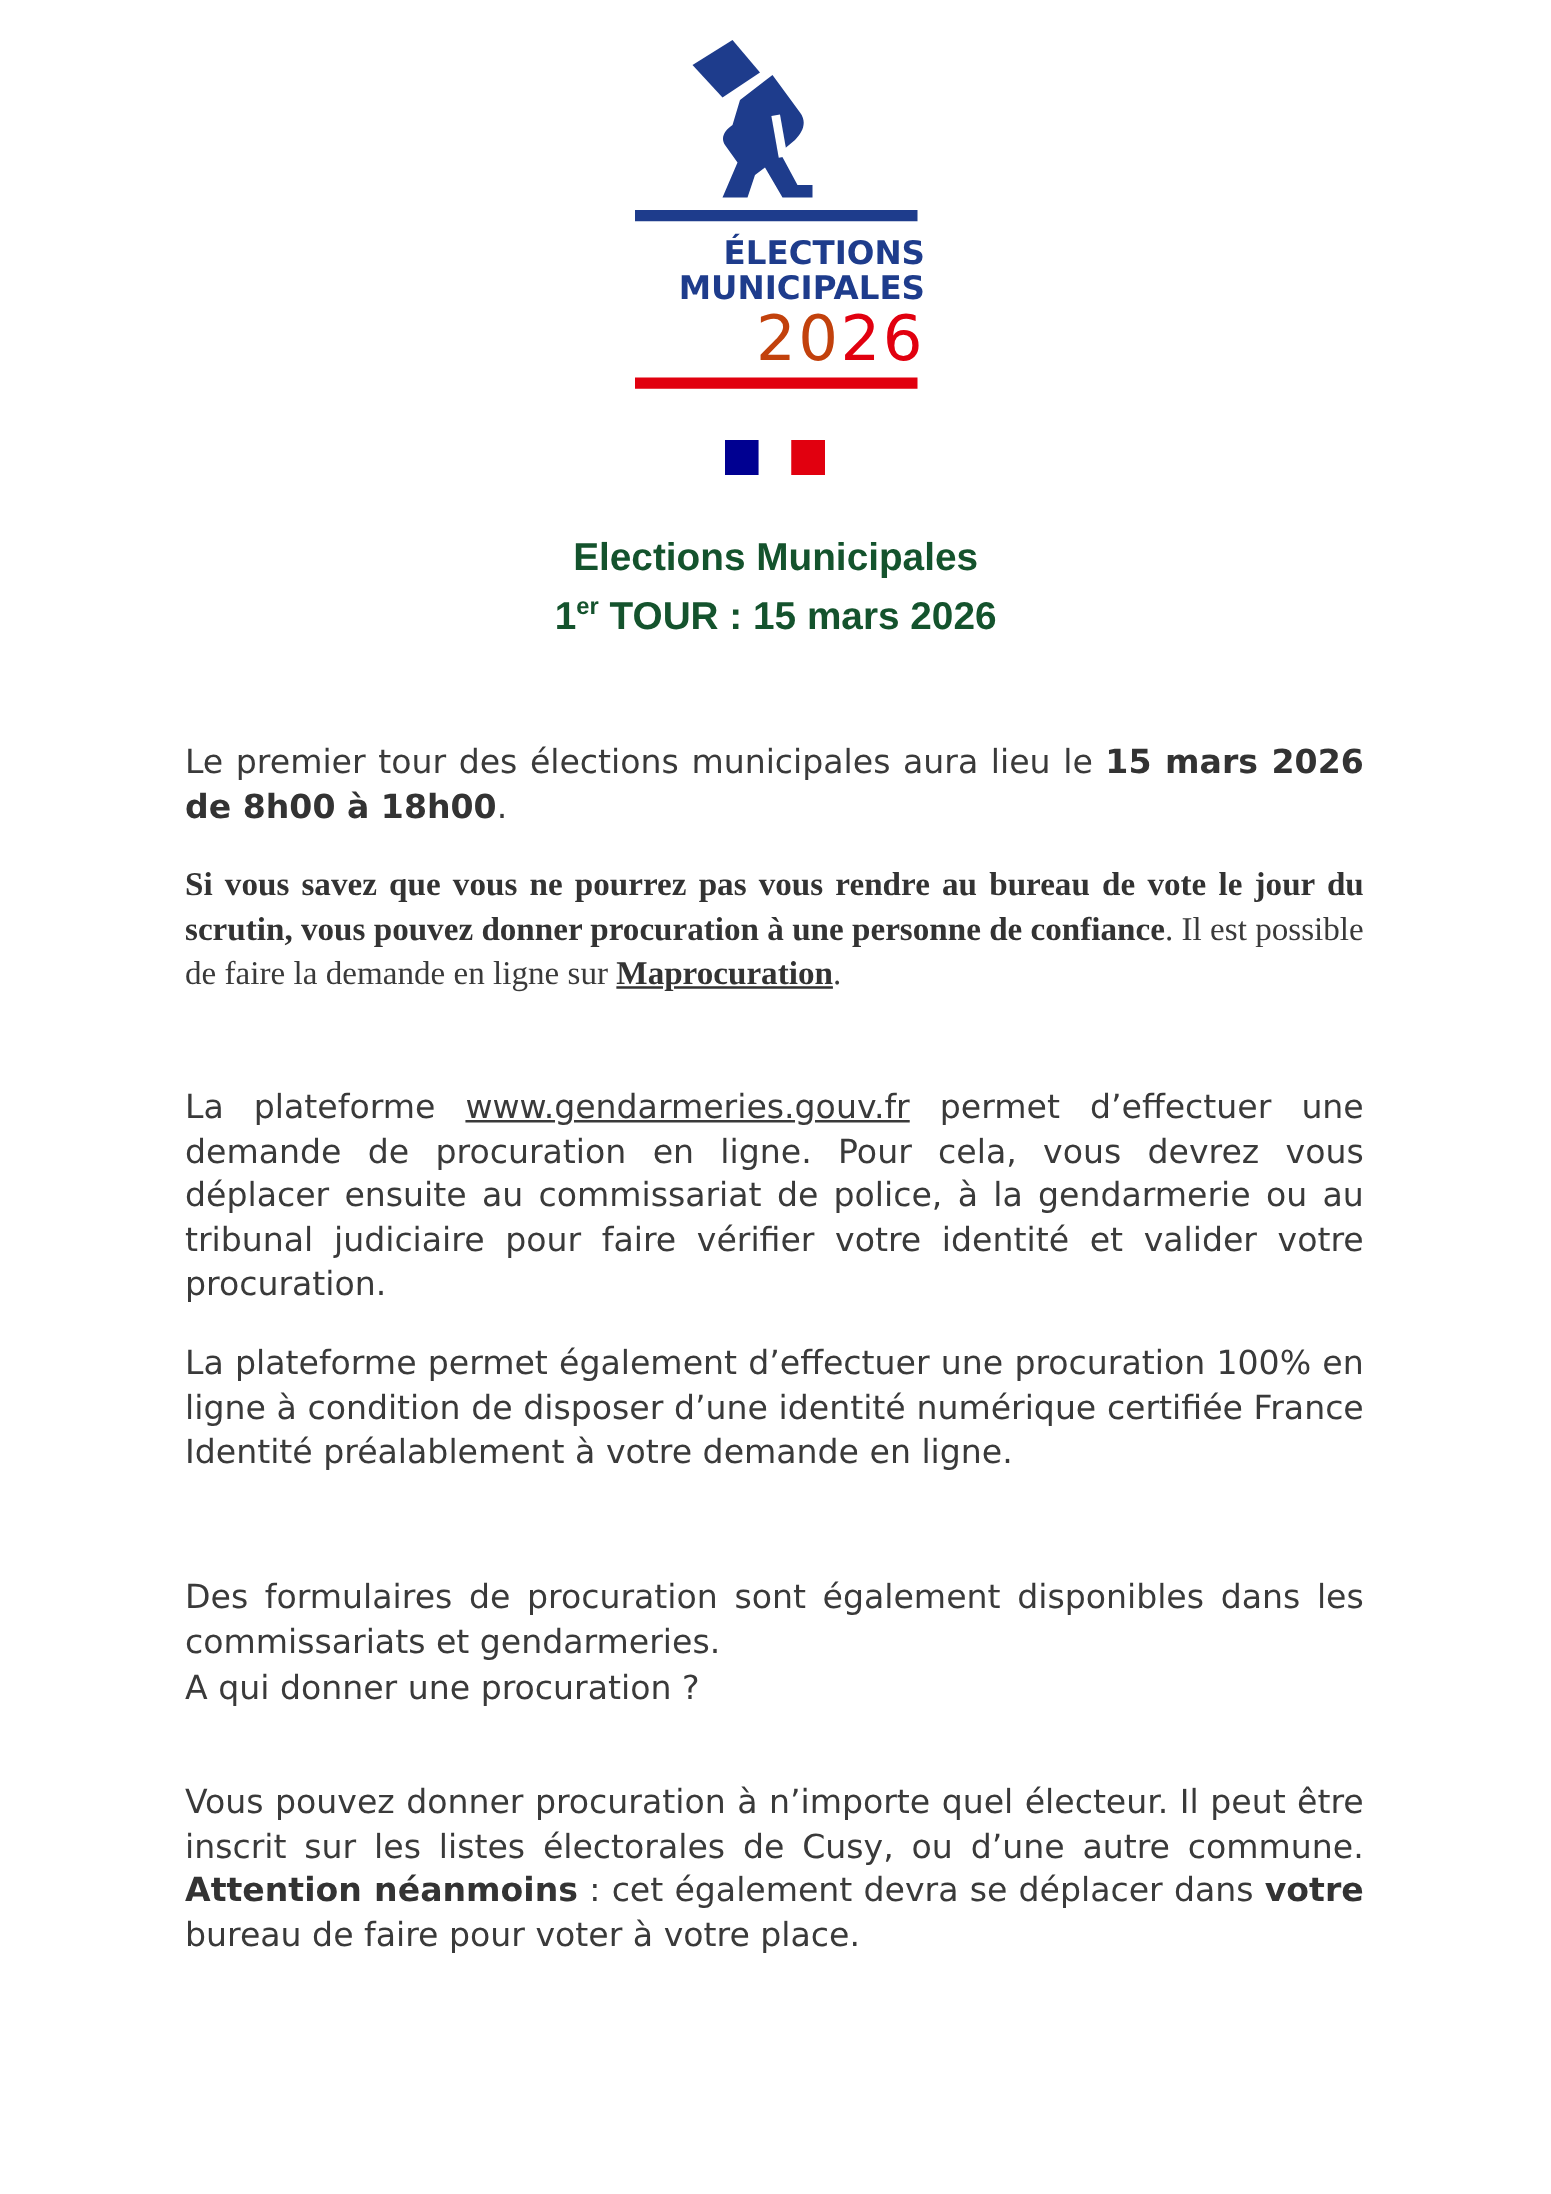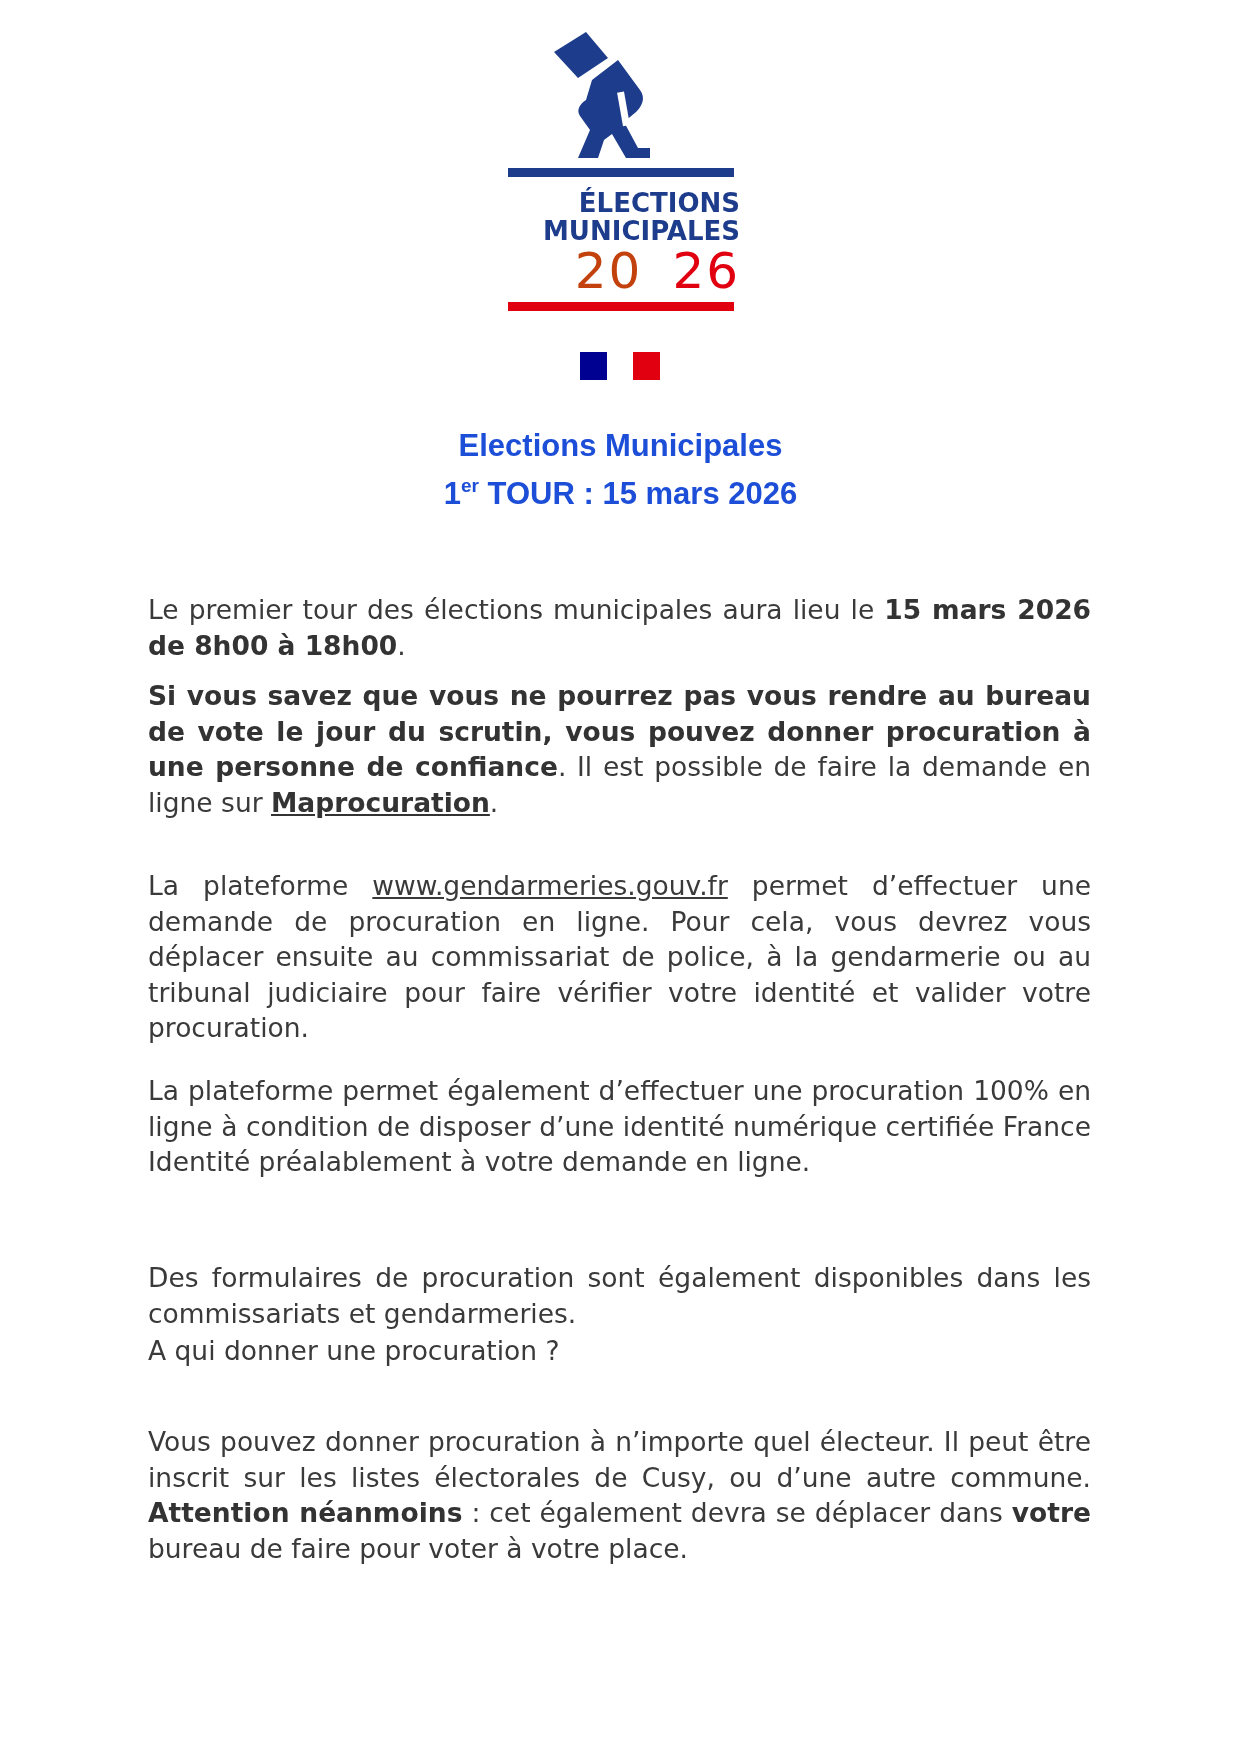--- a/index.html
+++ b/index.html
@@ -6,38 +6,38 @@
     body { width: 1241px; height: 1755px; position: relative; overflow: hidden;
            font-family: "DejaVu Sans", sans-serif; color: #3a3a3a; }
     .logo { position: absolute; left: 500px; top: 30px; width: 240px; height: 290px; }
     .logo-title { position: absolute; left: 0; width: 240px; text-align: right;
                   font-family: "DejaVu Sans", sans-serif; font-weight: bold; color: #1e3c8c;
                   letter-spacing: 0px; }
     .logo-l1 { top: 158px; font-size: 26px; }
     .logo-l2 { top: 186px; font-size: 26px; }
     .logo-year { top: 212px; font-size: 50px; font-weight: normal; letter-spacing: 2px; }
     .logo-year .blue { color: #c2410c; }
-    .logo-year .red { color: #e1000f; margin-left: 30px; }
+    .logo-year .red { color: #e1000f; }
     .logo-bar-blue { position: absolute; left: 8px; top: 138px; width: 226px; height: 9px; background: #1e3c8c; }
     .logo-bar-red { position: absolute; left: 8px; top: 272px; width: 226px; height: 9px; background: #e1000f; }
     .marianne { position: absolute; left: 580px; top: 352px; width: 80px; height: 28px; display: flex; }
     .marianne div { flex: 1; }
     .title { position: absolute; left: 0; width: 1241px; text-align: center;
-             font-family: "Liberation Sans", sans-serif; font-weight: bold; color: #1d4ed8; font-size: 31px; }
+             font-family: "Liberation Sans", sans-serif; font-weight: bold; color: #14532d; font-size: 31px; }
     .title1 { top: 428px; }
     .title2 { top: 475px; }
     .title sup { font-size: 19px; vertical-align: 12px; }
     .content { position: absolute; left: 148px; width: 943px; top: 592px;
                font-family: "DejaVu Sans", sans-serif; font-size: 26.5px; line-height: 35.5px;
                text-align: justify; }
     .content p { margin: 0; }
     .content b { color: #333; }
     .u { text-decoration: underline; }
     .p1 { position: absolute; top: 0; left: 0; width: 943px; }
-    .p2 { position: absolute; top: 86px; left: 0; width: 943px; }
+    .p2 { position: absolute; top: 98px; left: 0; width: 943px; font-family: Liberation Serif, serif; }
     .p3 { position: absolute; top: 276px; left: 0; width: 943px; }
     .p4 { position: absolute; top: 481px; left: 0; width: 943px; }
     .p5 { position: absolute; top: 668px; left: 0; width: 943px; }
     .p6 { position: absolute; top: 741px; left: 0; width: 943px; }
     .p7 { position: absolute; top: 832px; left: 0; width: 943px; }
   </style>
 </head>
 <body>
 
 <div class="logo">

